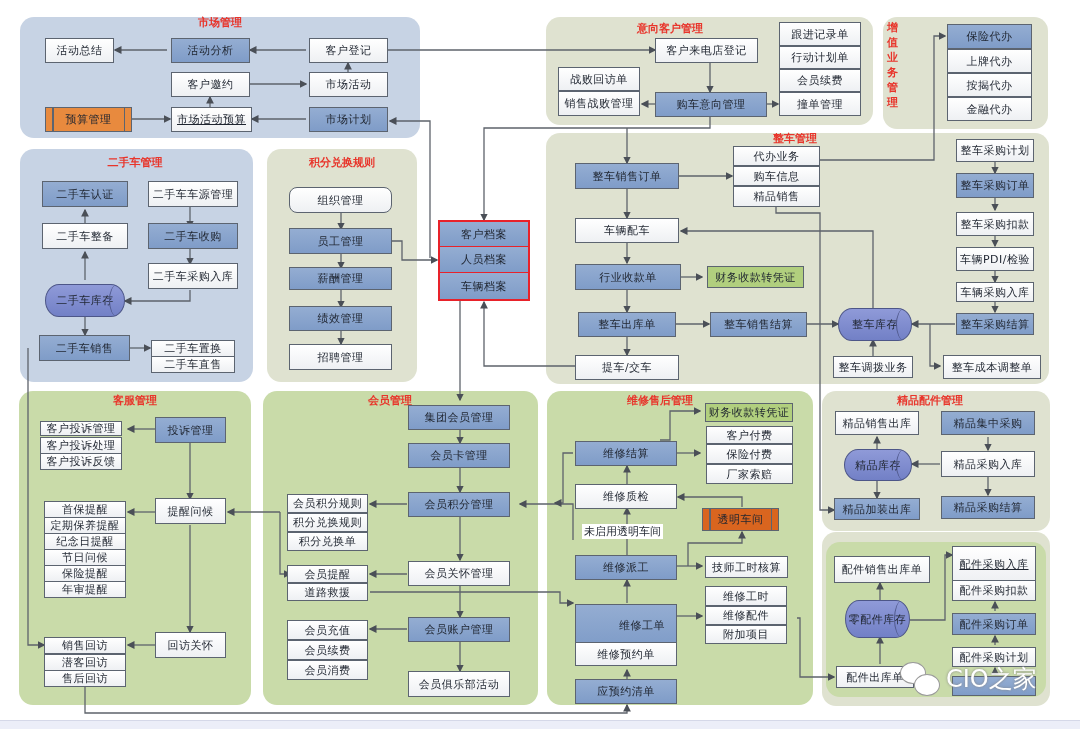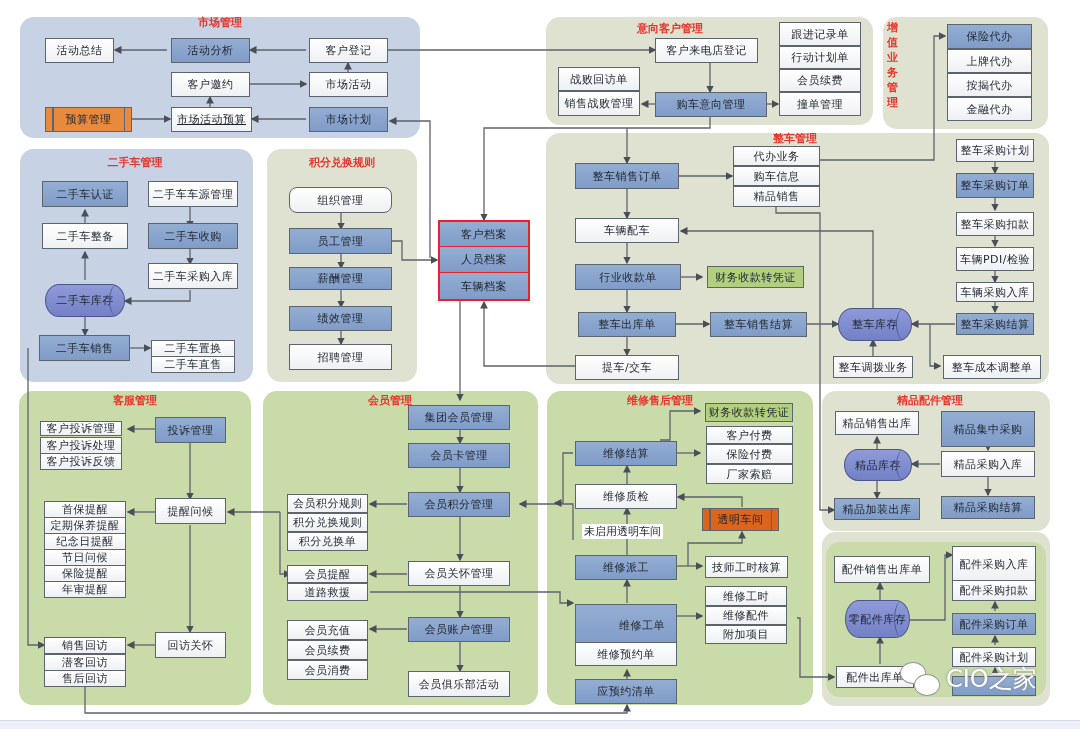--- a/index.html
+++ b/index.html
@@ -295,30 +295,30 @@
 <div class="box b" style="left:575px;top:555px;width:102px;height:25px;">维修派工</div>
 <div class="box w" style="left:705px;top:556px;width:83px;height:22px;">技师工时核算</div>
 <div class="box b" style="left:575px;top:604px;width:102px;height:43px;padding-left:32px;">维修工单</div>
 <div class="box w" style="left:705px;top:586px;width:82px;height:20px;">维修工时</div>
 <div class="box w" style="left:705px;top:606px;width:82px;height:19px;">维修配件</div>
 <div class="box w" style="left:705px;top:625px;width:82px;height:19px;">附加项目</div>
 <div class="box w" style="left:575px;top:642px;width:102px;height:24px;">维修预约单</div>
 <div class="box b" style="left:575px;top:679px;width:102px;height:25px;">应预约清单</div>
 
 <div class="box w" style="left:835px;top:411px;width:84px;height:24px;">精品销售出库</div>
-<div class="box b" style="left:941px;top:411px;width:94px;height:36px;">精品集中采购</div>
+<div class="box b" style="left:941px;top:411px;width:94px;height:24px;">精品集中采购</div>
 <div class="cyl" style="left:844px;top:449px;width:68px;height:32px;">精品库存</div>
 <div class="box w" style="left:941px;top:451px;width:94px;height:26px;">精品采购入库</div>
 <div class="box b" style="left:834px;top:498px;width:86px;height:22px;">精品加装出库</div>
 <div class="box b" style="left:941px;top:496px;width:94px;height:23px;">精品采购结算</div>
 
 <div class="box w" style="left:834px;top:556px;width:96px;height:27px;">配件销售出库单</div>
 <div class="cyl" style="left:845px;top:600px;width:65px;height:38px;">零配件库存</div>
 <div class="box w" style="left:836px;top:666px;width:78px;height:22px;">配件出库单</div>
-<div class="box w" style="left:952px;top:546px;width:84px;height:36px;">配件采购入库</div>
+<div class="box w" style="left:952px;top:546px;width:84px;height:36px;text-decoration:underline;">配件采购入库</div>
 <div class="box w" style="left:952px;top:580px;width:84px;height:21px;">配件采购扣款</div>
 <div class="box b" style="left:952px;top:613px;width:84px;height:22px;">配件采购订单</div>
 <div class="box w" style="left:952px;top:647px;width:84px;height:20px;">配件采购计划</div>
 <div class="box b" style="left:952px;top:676px;width:84px;height:20px;"></div>
 
 <div class="watermark">
   <div class="wm-icon">
     <span style="left:0;top:0;width:24px;height:20px;"></span>
     <span style="left:14px;top:12px;width:24px;height:20px;"></span>
   </div>

